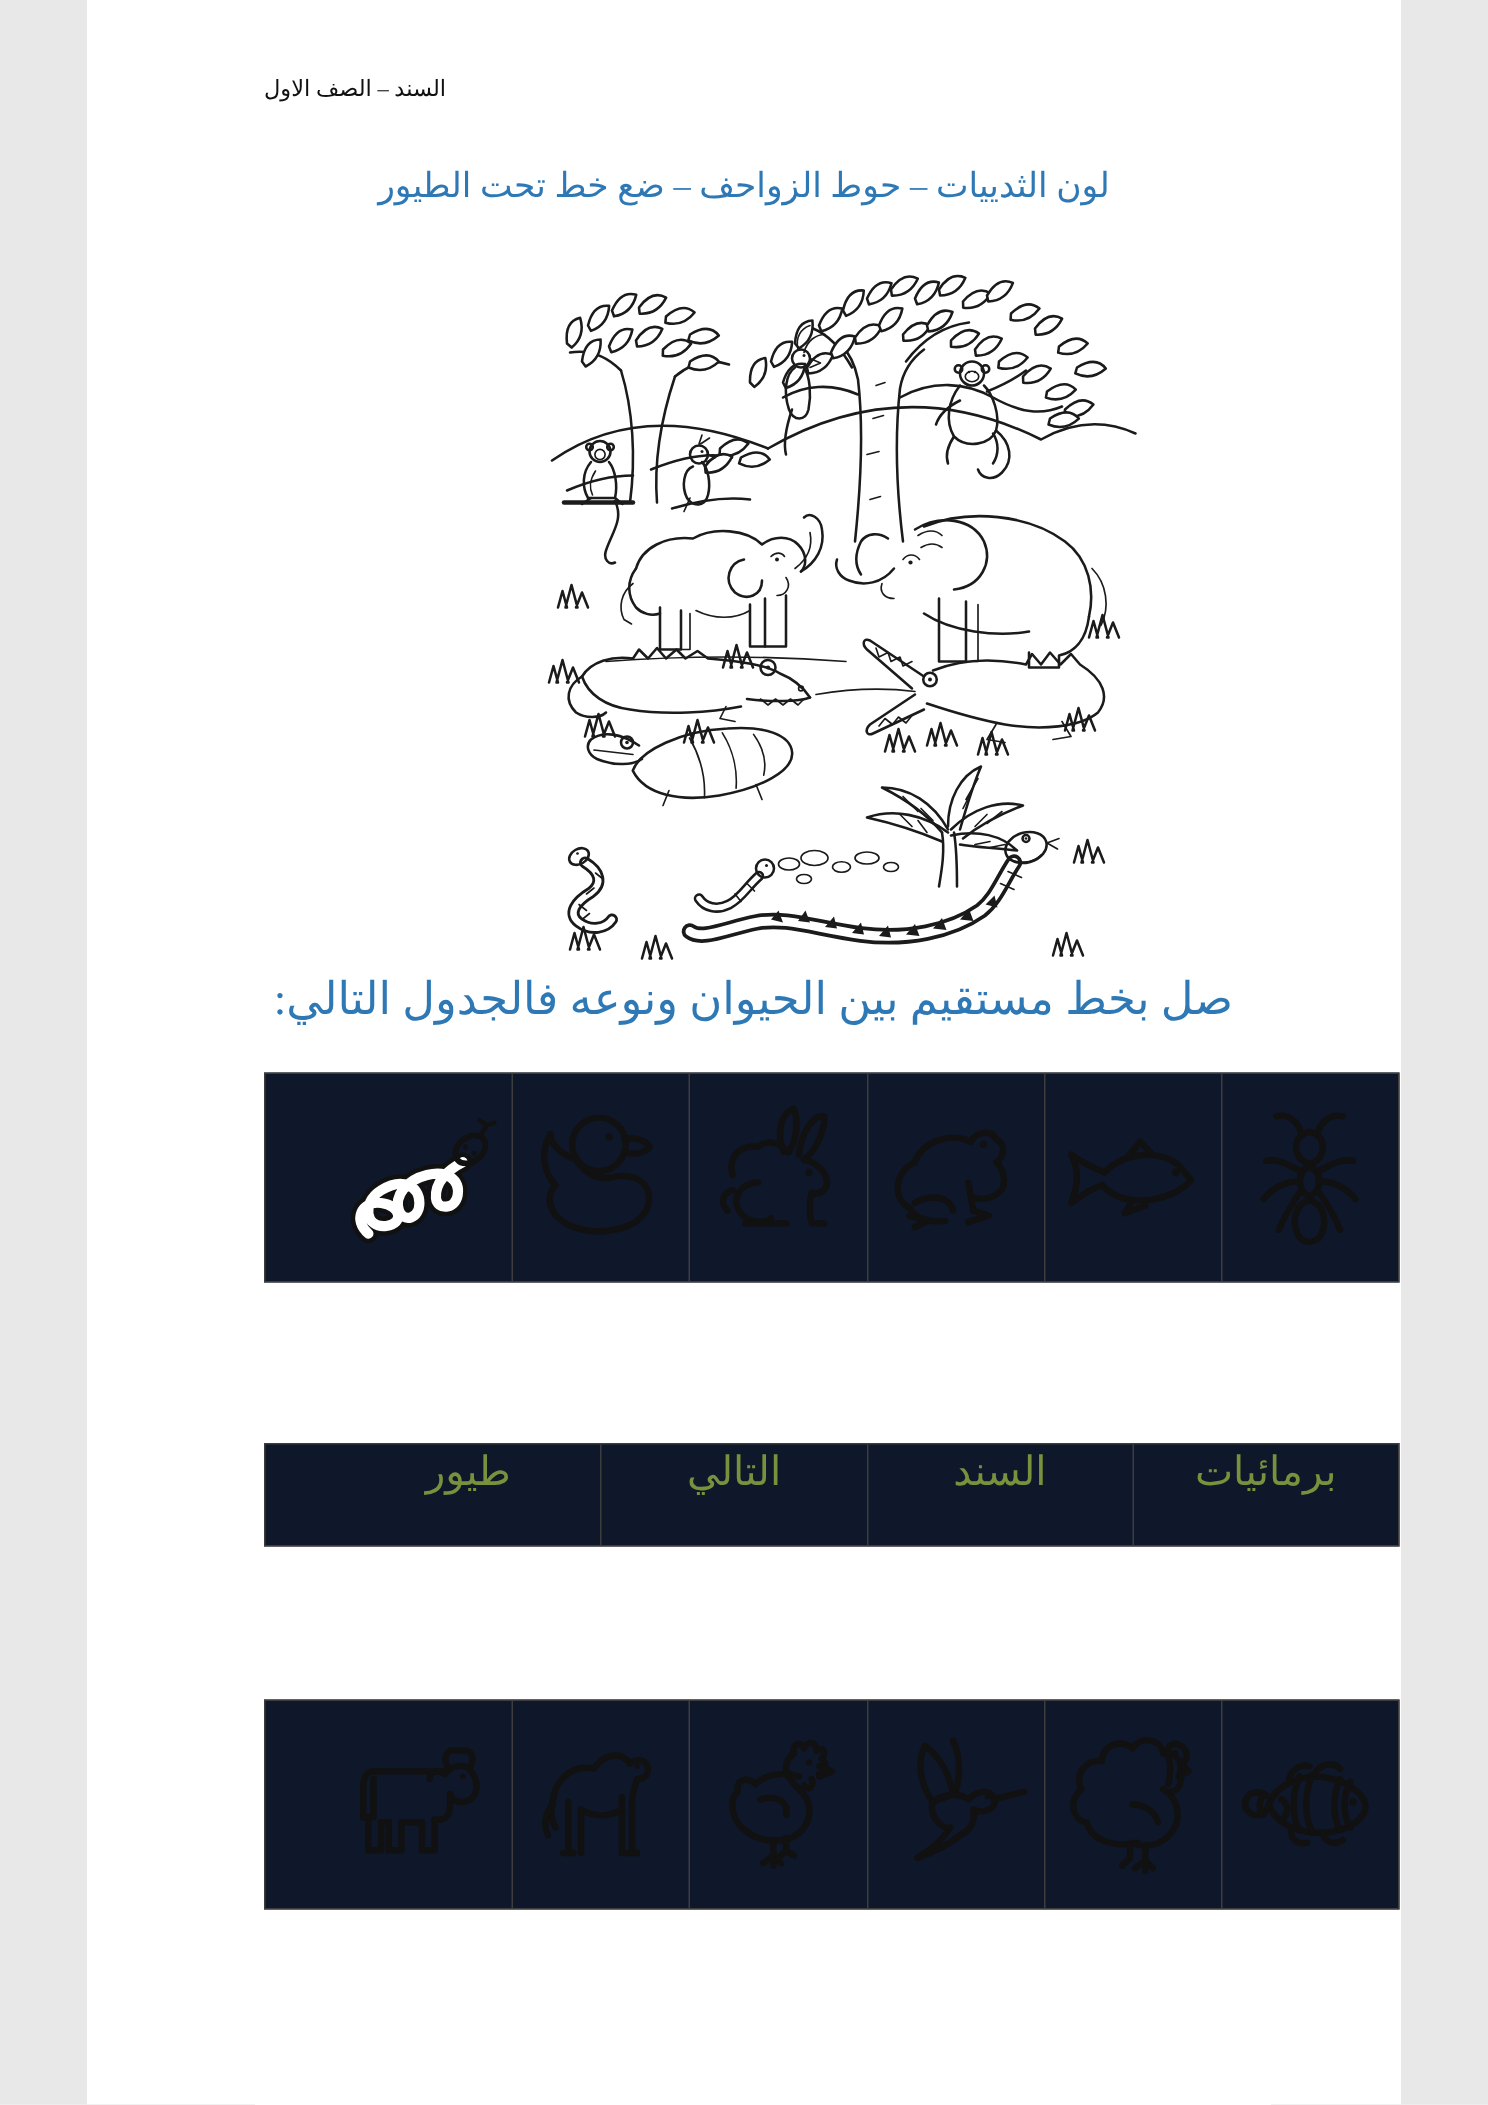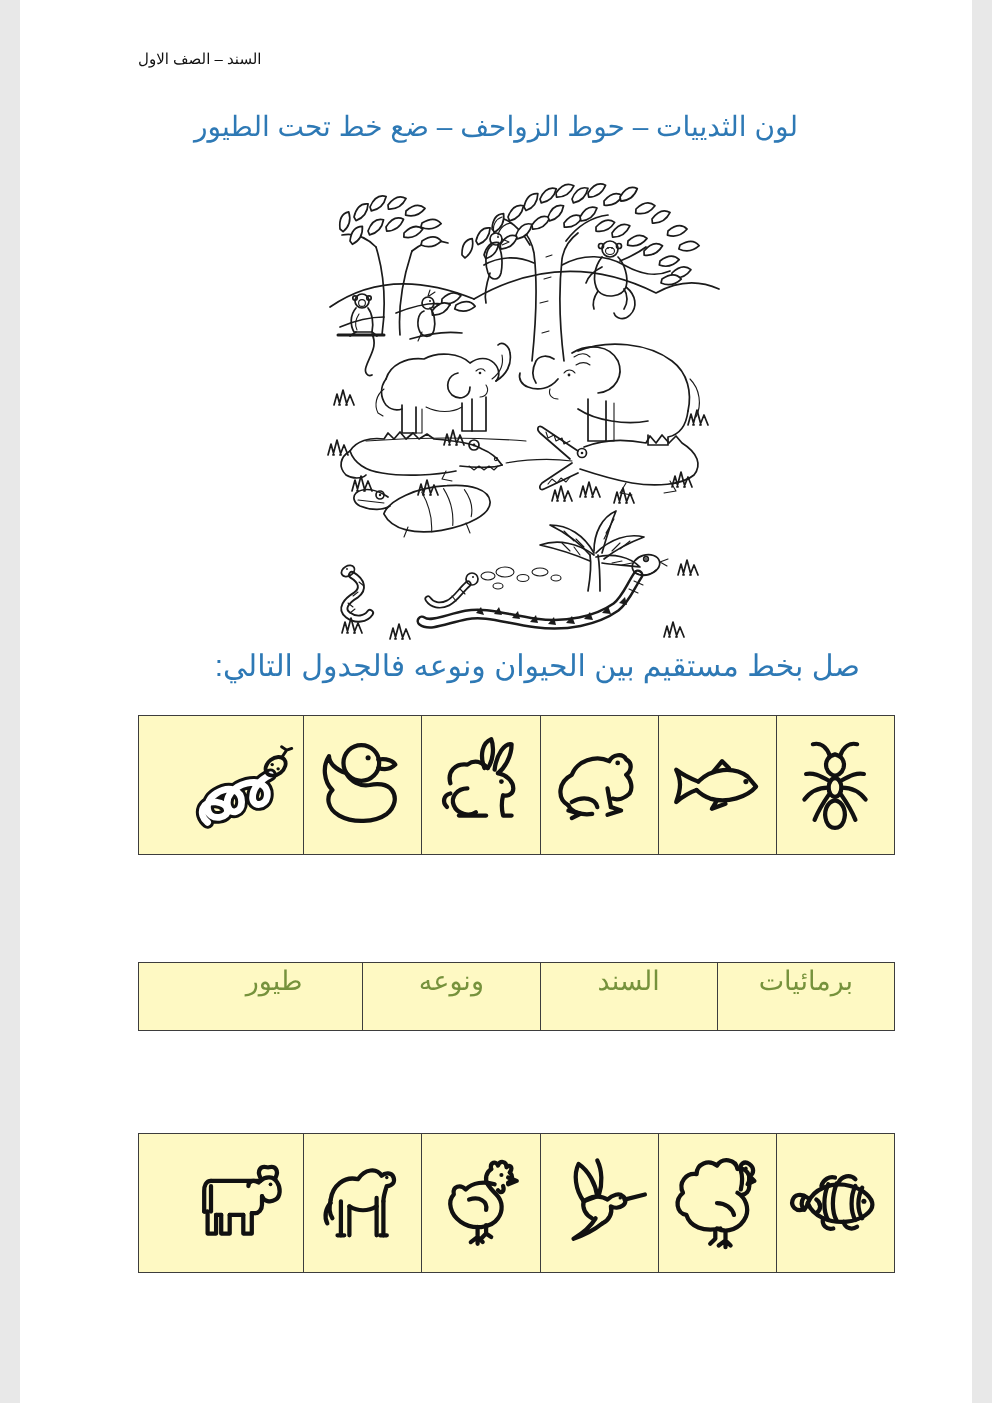--- a/index.html
+++ b/index.html
@@ -1,37 +1,37 @@
 <!DOCTYPE html>
 <html><head>
 <meta charset="utf-8">
 <style>
   html,body{margin:0;padding:0;background:#e8e8e8;}
   .page{
-    position:relative;width:952px;height:1403px;margin:0 auto;background:#ffffff;
-    font-family:Liberation Sans, sans-serif;overflow:hidden;
+    position:relative;width:876px;height:1403px;margin:0 auto;background:#ffffff;
+    font-family:Liberation Serif, serif;overflow:hidden;
   }
   .hdr{
     position:absolute;left:118px;top:50px;font-size:15px;color:#111;direction:rtl;
   }
   .title{
     position:absolute;left:0;right:0;top:110px;text-align:center;
-    font-size:28px;color:#2E79B5;direction:rtl;
+    font-size:23px;color:#2E79B5;direction:rtl;
   }
   .instruction{
     position:absolute;right:112px;top:648px;text-align:center;
     font-size:30px;color:#2E79B5;direction:rtl;
   }
   .scene{
     position:absolute;left:306px;top:183px;width:396px;height:466px;
   }
   .scene svg{width:100%;height:100%;display:block;}
   .tbl{
     position:absolute;left:118px;width:757px;display:flex;box-sizing:border-box;
-    border:1.6px solid #3d3d3d;background:#fef9c3;padding-left:47px;
+    border:1.6px solid #3d3d3d;background:#0f172a;padding-left:47px;
   }
   .tbl-top{top:715px;height:140px;}
   .tbl-words{top:962px;height:69px;}
   .tbl-bottom{top:1133px;height:140px;}
   .cell{
     flex:1 1 0;display:flex;align-items:center;justify-content:center;min-width:0;
   }
   .cell + .cell{border-left:1.3px solid #3d3d3d;}
   .tbl-words .cell{align-items:flex-start;padding-top:2px;}
   .word{
@@ -394,21 +394,21 @@
         <path d="M67,71 C74,81 80,91 84,101"></path>
       </svg>
     </div>
   </div>
 
   <div class="tbl tbl-words">
     <div class="cell">
       <span class="word">طيور</span>
     </div>
     <div class="cell">
-      <span class="word">ونوعه</span>
+      <span class="word">التالي</span>
     </div>
     <div class="cell">
       <span class="word">السند</span>
     </div>
     <div class="cell">
       <span class="word">برمائيات</span>
     </div>
   </div>
 
   <div class="tbl tbl-bottom">

